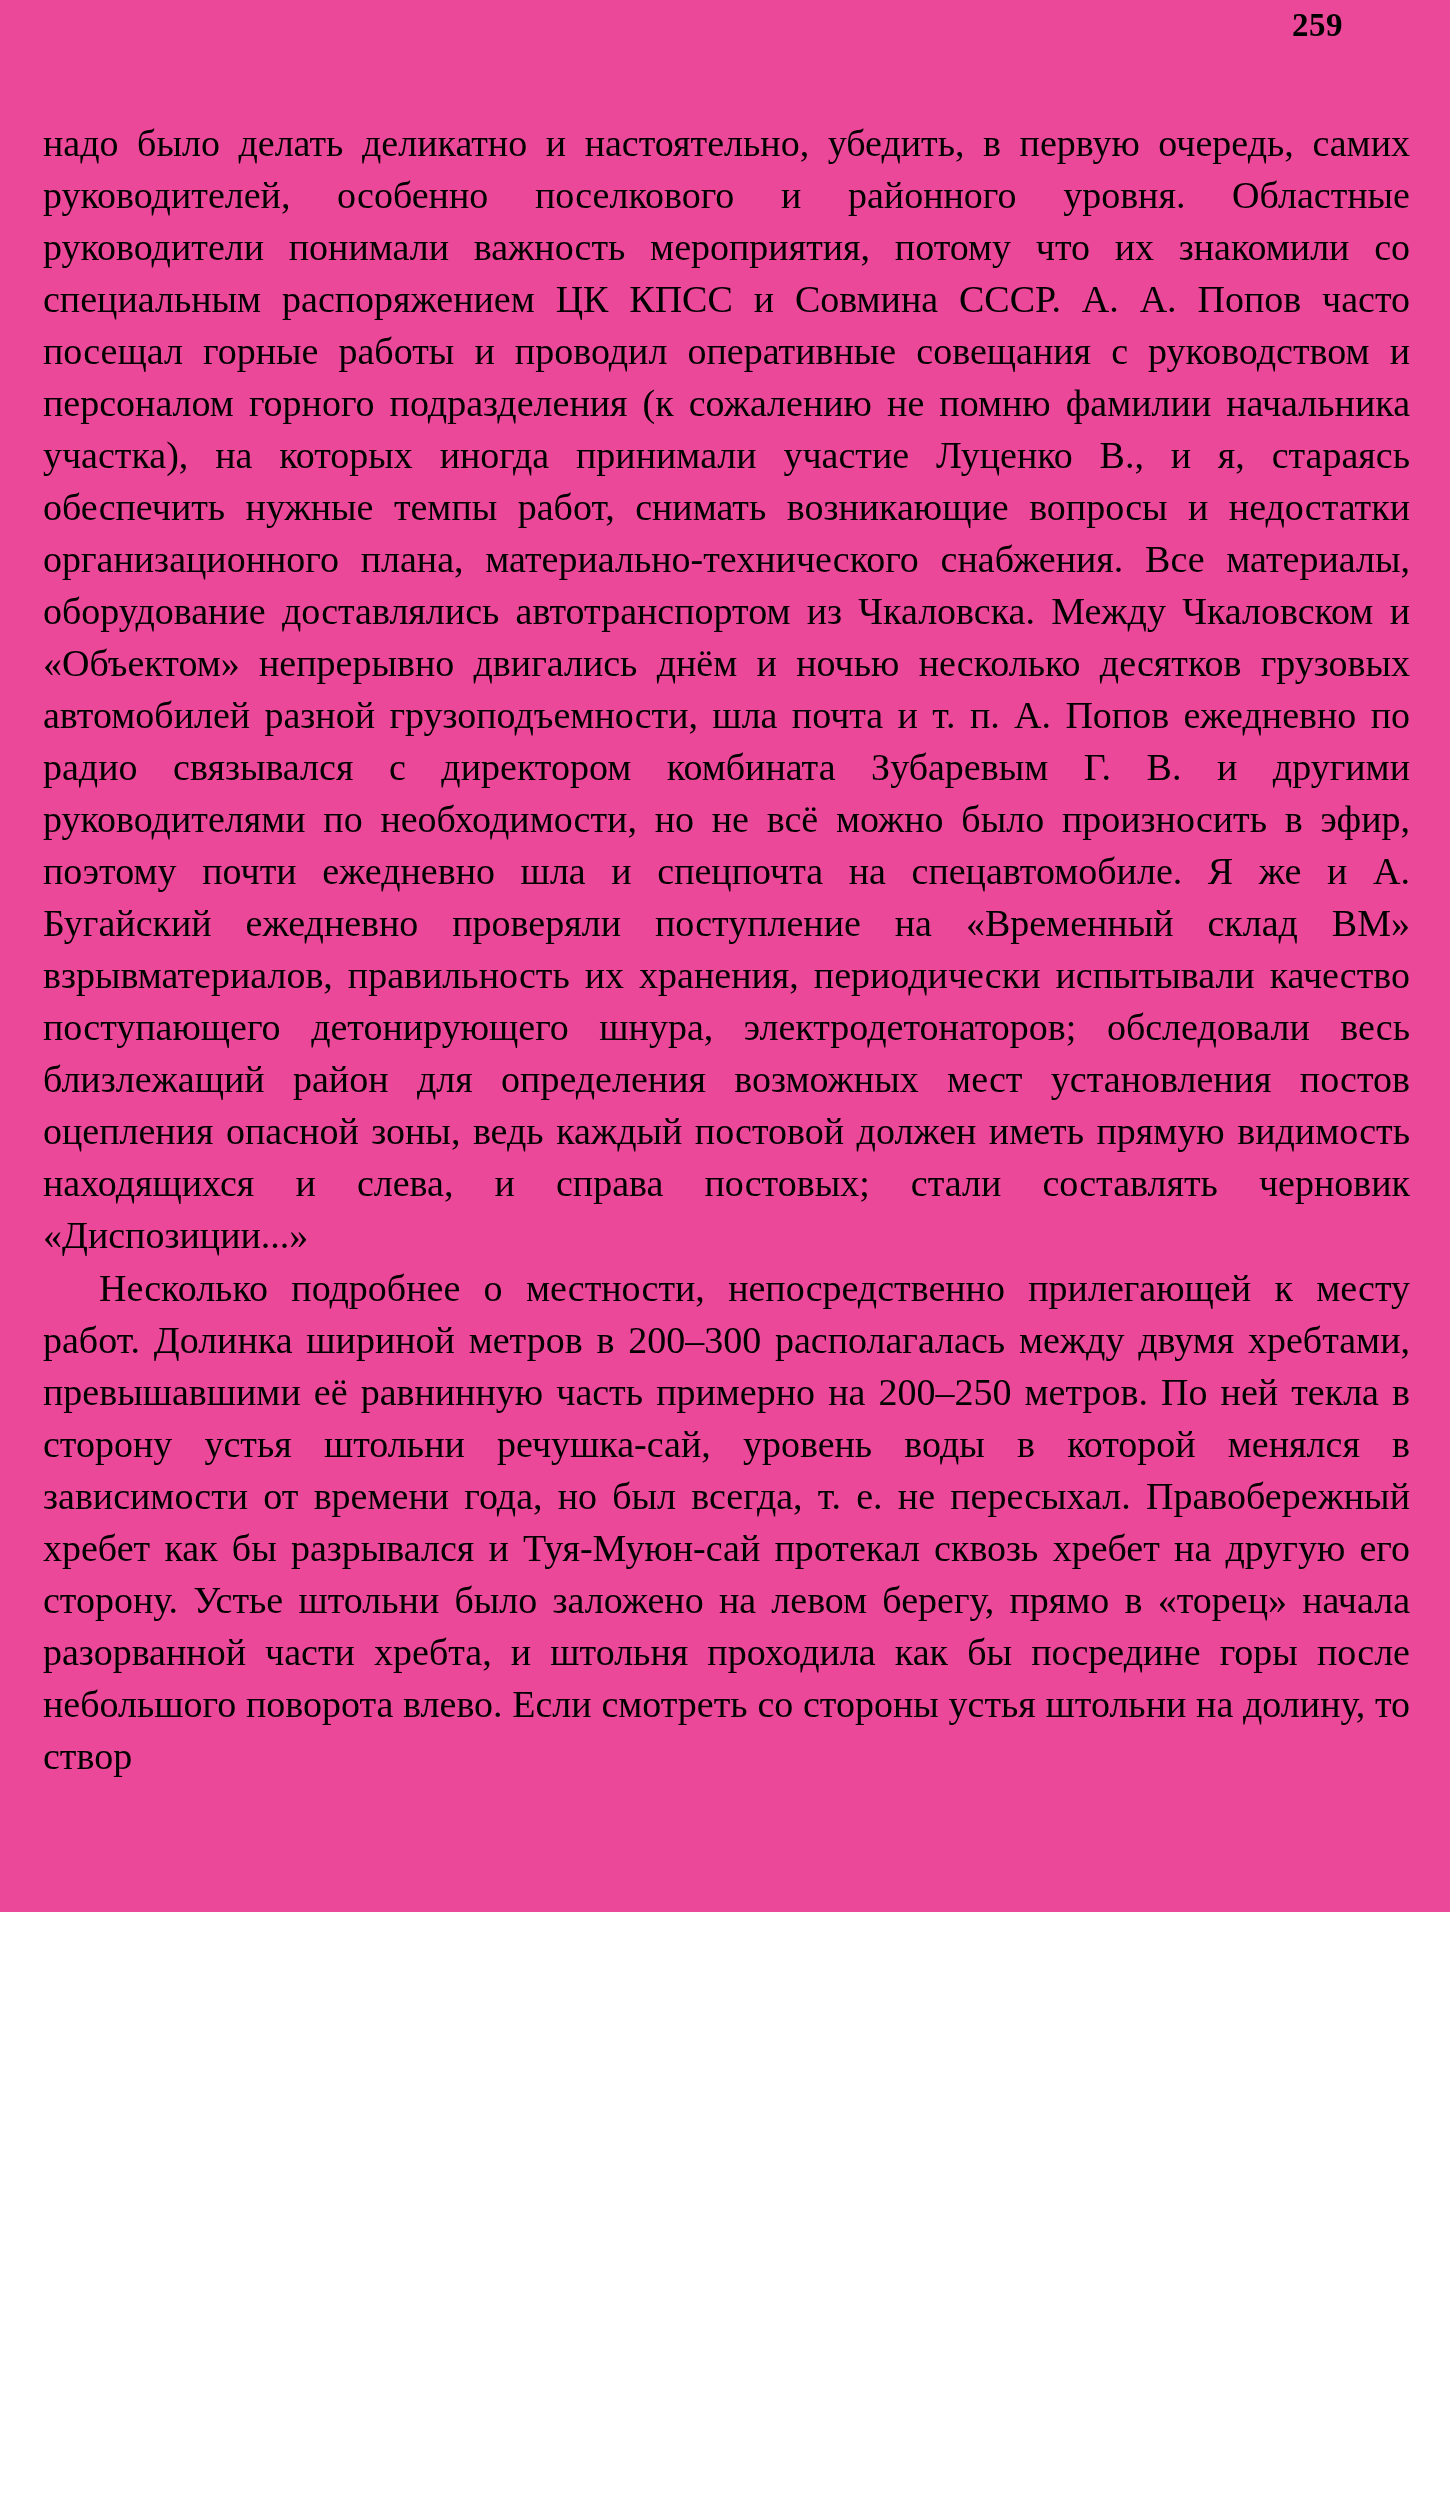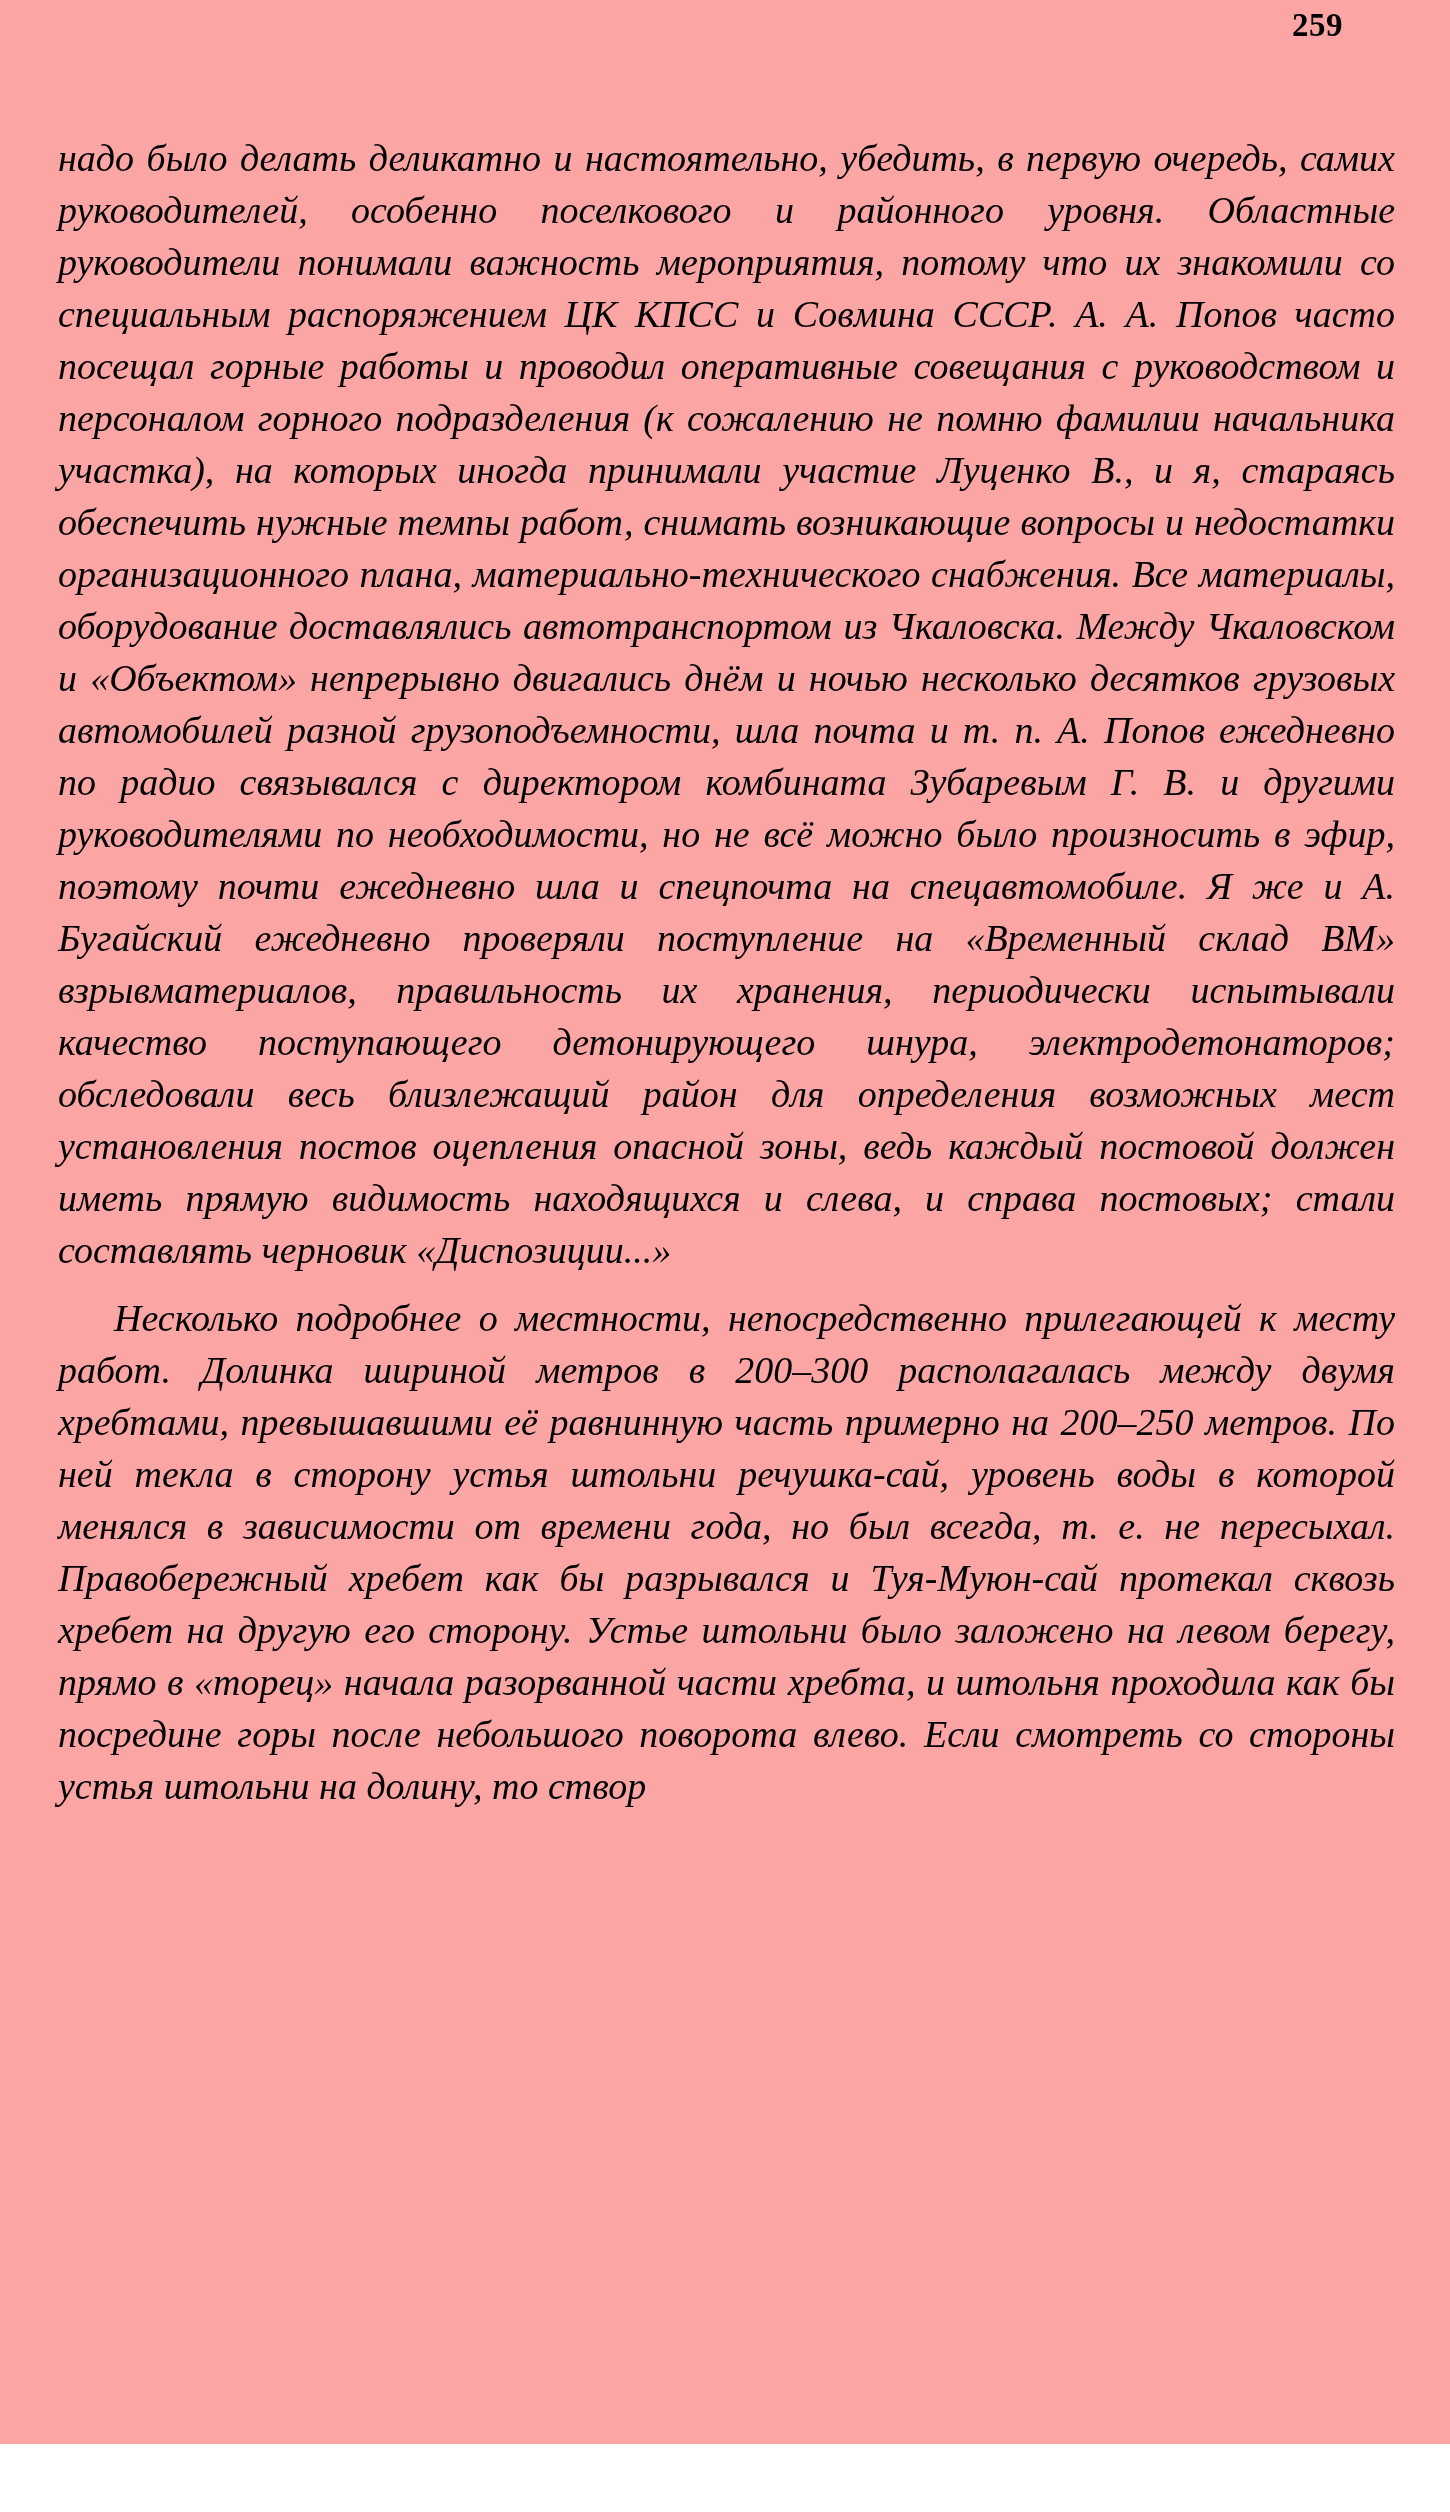--- a/index.html
+++ b/index.html
@@ -3,22 +3,22 @@
 <meta charset="utf-8">
 <style>
   html, body {
     margin: 0;
     padding: 0;
     background: #ffffff;
   }
   .page {
     position: relative;
     width: 1450px;
-    height: 2444px;
-    background: #fca5a5;
+    height: 1912px;
+    background: #ec4899;
     font-family: "Liberation Serif", "DejaVu Serif", serif;
     color: #000000;
     box-sizing: border-box;
     overflow: hidden;
   }
   .page-number {
     position: absolute;
     top: 7.3px;
     right: 107px;
     font-size: 33px;
@@ -30,22 +30,21 @@
     top: 116px;
     left: 42px;
     width: 1369px;
     font-size: 38px;
     line-height: 52px;
     text-align: justify;
     text-justify: inter-word;
     hyphens: manual;
   }
   .body-text p {
-    margin: 16px;
-    font-style: italic;
+    margin: 1px;
   }
   .para-indent {
     text-indent: 56px;
   }
   
   .body-text p:last-child {
     text-align: justify;
   }
 </style>
 </head>

